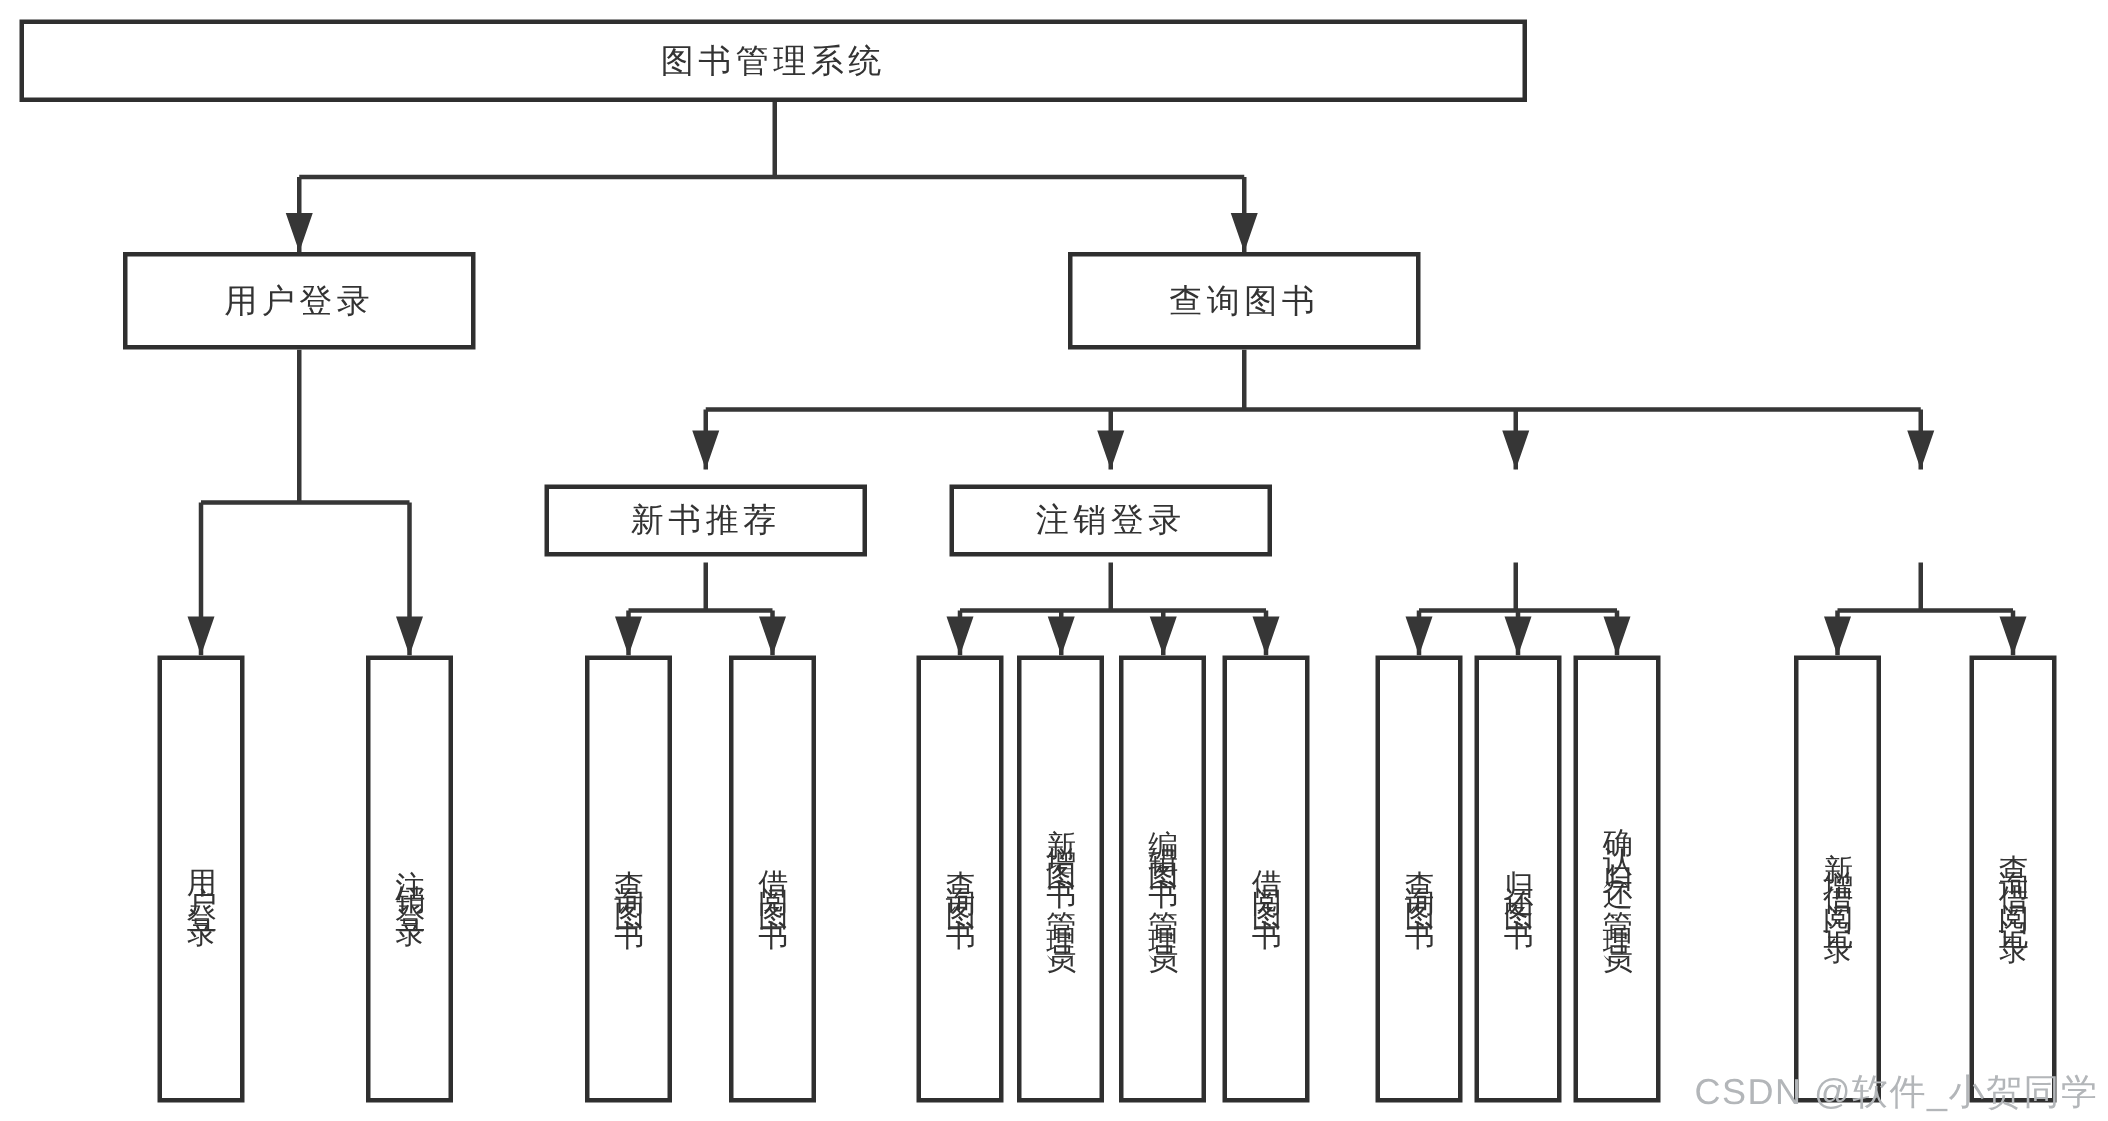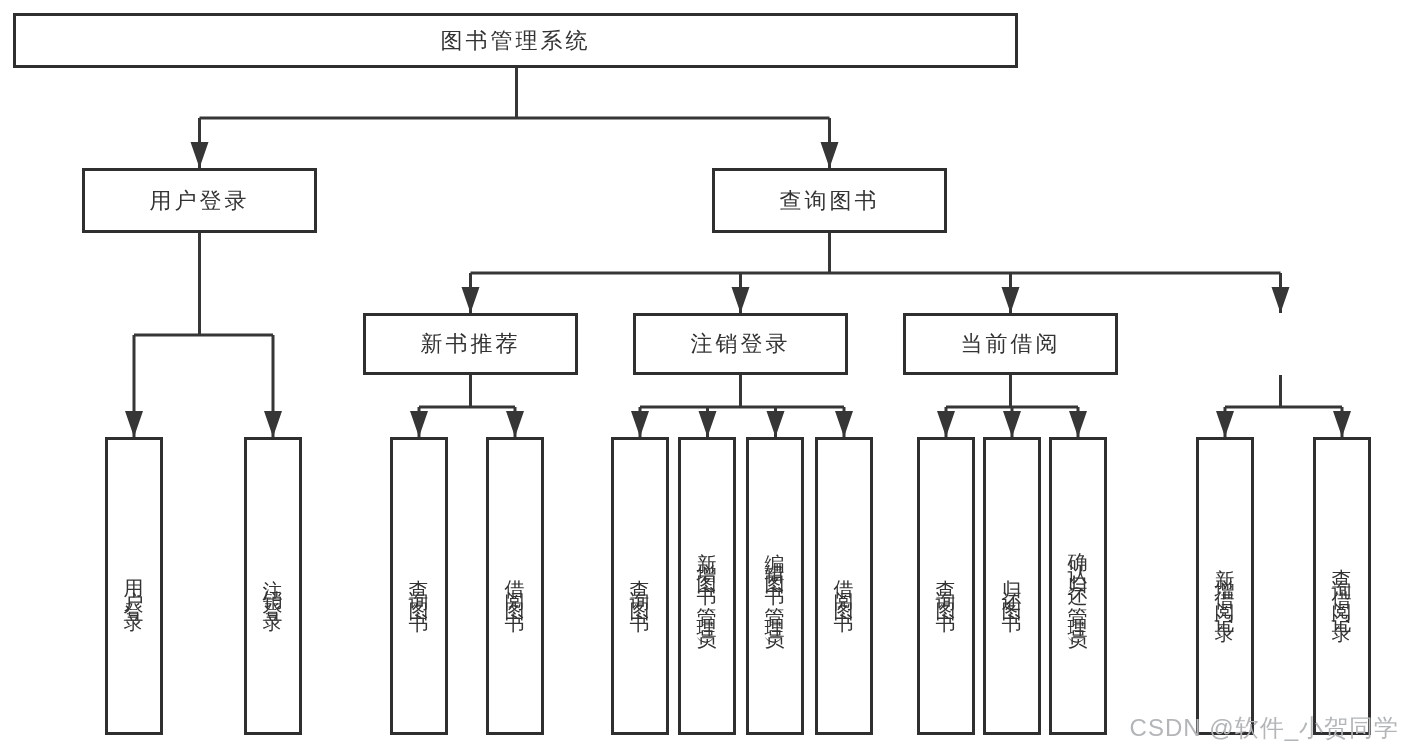--- a/index.html
+++ b/index.html
@@ -42,21 +42,21 @@
     writing-mode: vertical-rl;
     text-orientation: mixed;
     font-size: 20px;
     letter-spacing: 11px;
     line-height: 1;
     white-space: nowrap;
   }
   .root-node   { left: 13px;  top: 13px;  width: 1005px; height: 55px; }
   .l2-1        { left: 82px;  top: 168px; width: 235px;  height: 65px; }
   .l2-2        { left: 712px; top: 168px; width: 235px;  height: 65px; }
-  .l3          { top: 313px; width: 215px; height: 62px; text-align: right; }
+  .l3          { top: 323px; width: 215px; height: 48px; text-align: right; }
   .l3-1 { left: 363px; }
   .l3-2 { left: 633px; }
   .l3-3 { left: 903px; }
   .l3-4 { left: 1173px; }
   .leaf        { top: 437px; width: 58px; height: 298px; }
   .leaf-1  { left: 105px; }
   .leaf-2  { left: 244px; }
   .leaf-3  { left: 390px; }
   .leaf-4  { left: 486px; }
   .leaf-5  { left: 611px; }
@@ -105,21 +105,20 @@
              M1216,411 L1234,411 L1225,437 Z M1333,411 L1351,411 L1342,437 Z"></path>
   </svg>
 
   <div class="node hnode root-node">图书管理系统</div>
 
   <div class="node hnode l2-1">用户登录</div>
   <div class="node hnode l2-2">查询图书</div>
 
   <div class="node hnode l3 l3-1">新书推荐</div>
   <div class="node hnode l3 l3-2">注销登录</div>
-  <div class="node hnode l3 l3-3">当前借阅</div>
 
   <div class="node vnode leaf leaf-1">用户登录</div>
   <div class="node vnode leaf leaf-2">注销登录</div>
 
   <div class="node vnode leaf leaf-3">查询图书</div>
   <div class="node vnode leaf leaf-4">借阅图书</div>
 
   <div class="node vnode leaf leaf-5">查询图书</div>
   <div class="node vnode leaf leaf-6">新增图书（管理员）</div>
   <div class="node vnode leaf leaf-7">编辑图书（管理员）</div>

